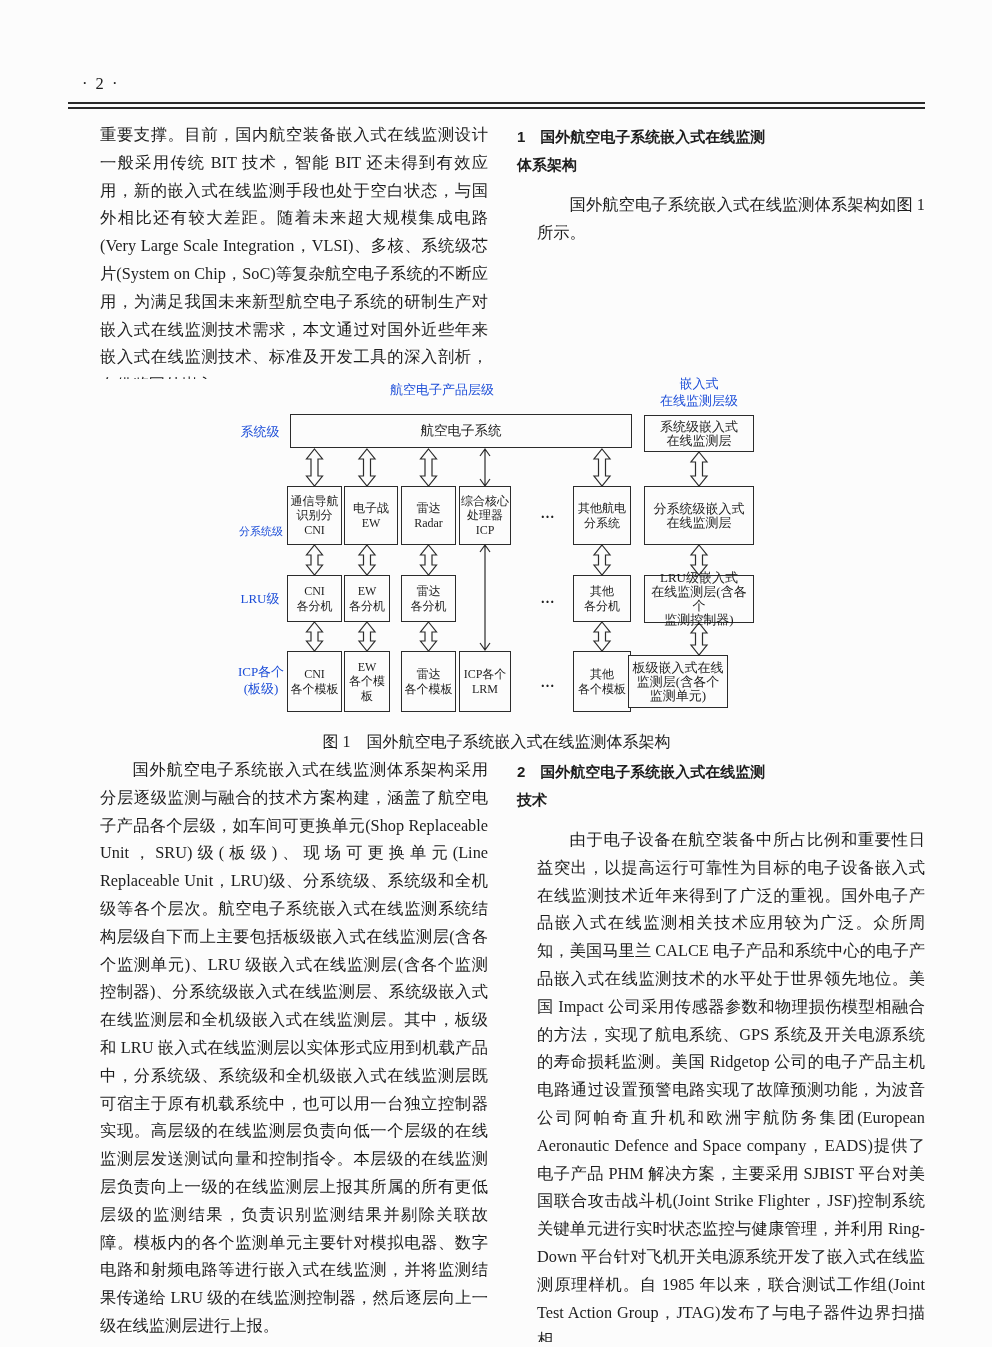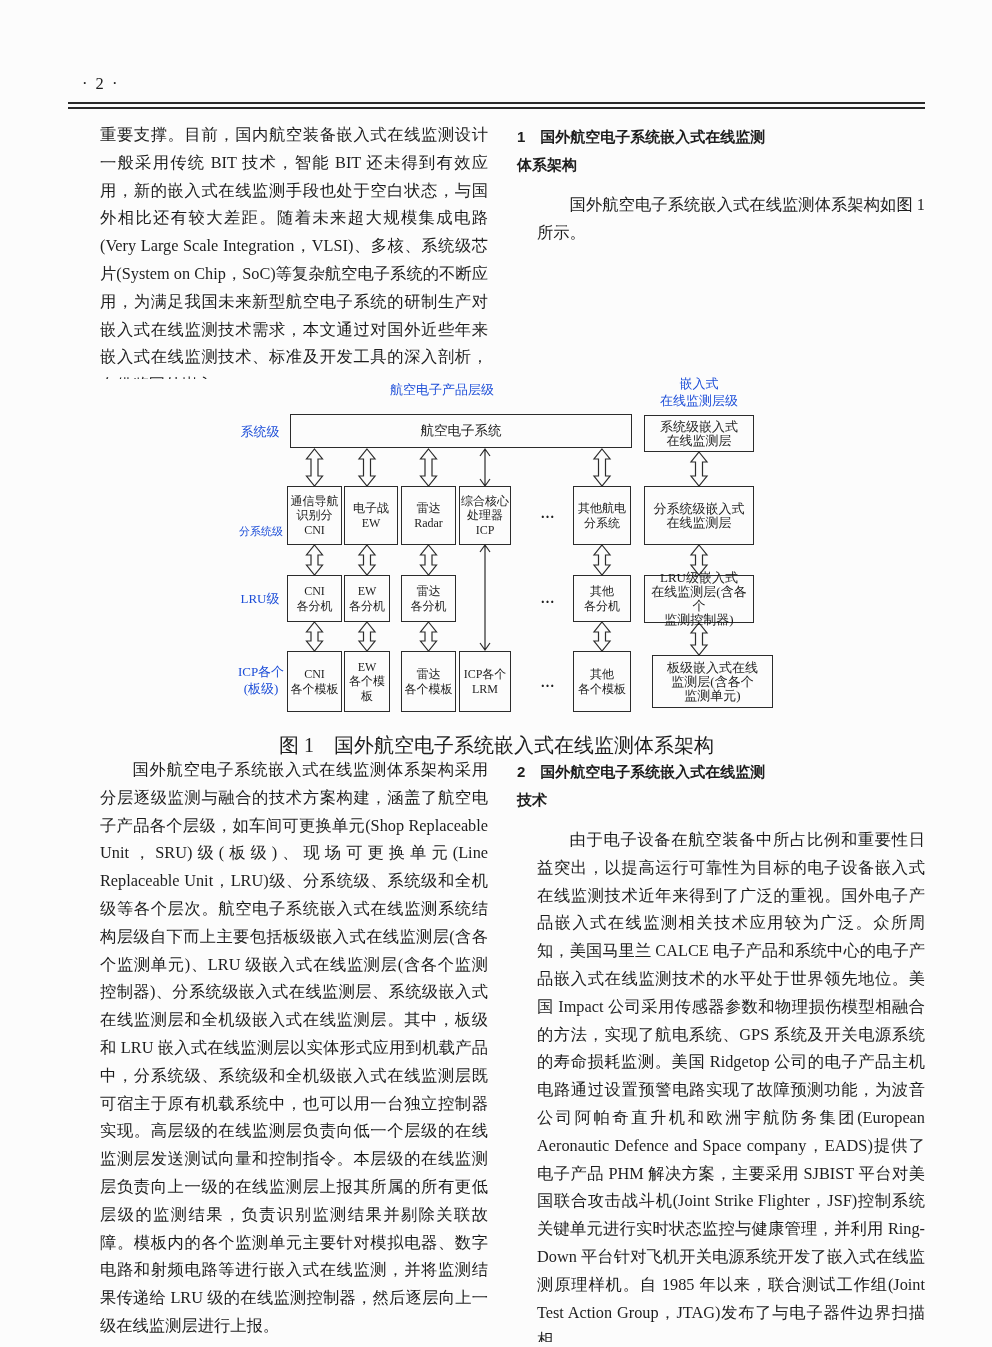--- a/index.html
+++ b/index.html
@@ -71,21 +71,21 @@
   .flabel {
     position: absolute;
     text-align: center; white-space: pre-line;
     font-size: 13px; line-height: 17px;
     color: #1d4ed8;
   }
   .fell { position: absolute; width: 26px; text-align: center; font-size: 14px; font-weight: bold; letter-spacing: 1px; }
   .fig-caption {
     margin-top: 9px; width: 100%;
     text-align: center;
-    font-size: 20px;
+    font-size: 16px;
   }
 </style>
 </head>
 <body>
 
 <div class="page">
   <div class="content">
 
     <div class="pg-header">
       <span class="pnum">· 2 ·</span>
@@ -172,21 +172,21 @@
 各个模板</div>
         <div class="fbox" style="left:112px;top:273px;width:46px;height:61px">EW
 各个模板</div>
         <div class="fbox" style="left:169px;top:273px;width:55px;height:61px">雷达
 各个模板</div>
         <div class="fbox" style="left:227px;top:273px;width:52px;height:61px">ICP各个
 LRM</div>
         <div class="fell" style="left:303px;top:297px">…</div>
         <div class="fbox" style="left:341px;top:273px;width:58px;height:61px">其他
 各个模板</div>
-        <div class="fbox mon" style="left:420px;top:277px;width:121px;height:53px">板级嵌入式在线
+        <div class="fbox mon" style="left:396px;top:277px;width:100px;height:53px">板级嵌入式在线
 监测层(含各个
 监测单元)</div>
       </div>
       <div class="fig-caption">图 1　国外航空电子系统嵌入式在线监测体系架构</div>
     </div>
 
     <div class="cols cols-bottom">
       <div class="col">
         <div class="body-para indent">国外航空电子系统嵌入式在线监测体系架构采用分层逐级监测与融合的技术方案构建，涵盖了航空电子产品各个层级，如车间可更换单元(Shop Replaceable Unit，SRU)级(板级)、现场可更换单元(Line Replaceable Unit，LRU)级、分系统级、系统级和全机级等各个层次。航空电子系统嵌入式在线监测系统结构层级自下而上主要包括板级嵌入式在线监测层(含各个监测单元)、LRU 级嵌入式在线监测层(含各个监测控制器)、分系统级嵌入式在线监测层、系统级嵌入式在线监测层和全机级嵌入式在线监测层。其中，板级和 LRU 嵌入式在线监测层以实体形式应用到机载产品中，分系统级、系统级和全机级嵌入式在线监测层既可宿主于原有机载系统中，也可以用一台独立控制器实现。高层级的在线监测层负责向低一个层级的在线监测层发送测试向量和控制指令。本层级的在线监测层负责向上一级的在线监测层上报其所属的所有更低层级的监测结果，负责识别监测结果并剔除关联故障。模板内的各个监测单元主要针对模拟电器、数字电路和射频电路等进行嵌入式在线监测，并将监测结果传递给 LRU 级的在线监测控制器，然后逐层向上一级在线监测层进行上报。</div>
       </div>

